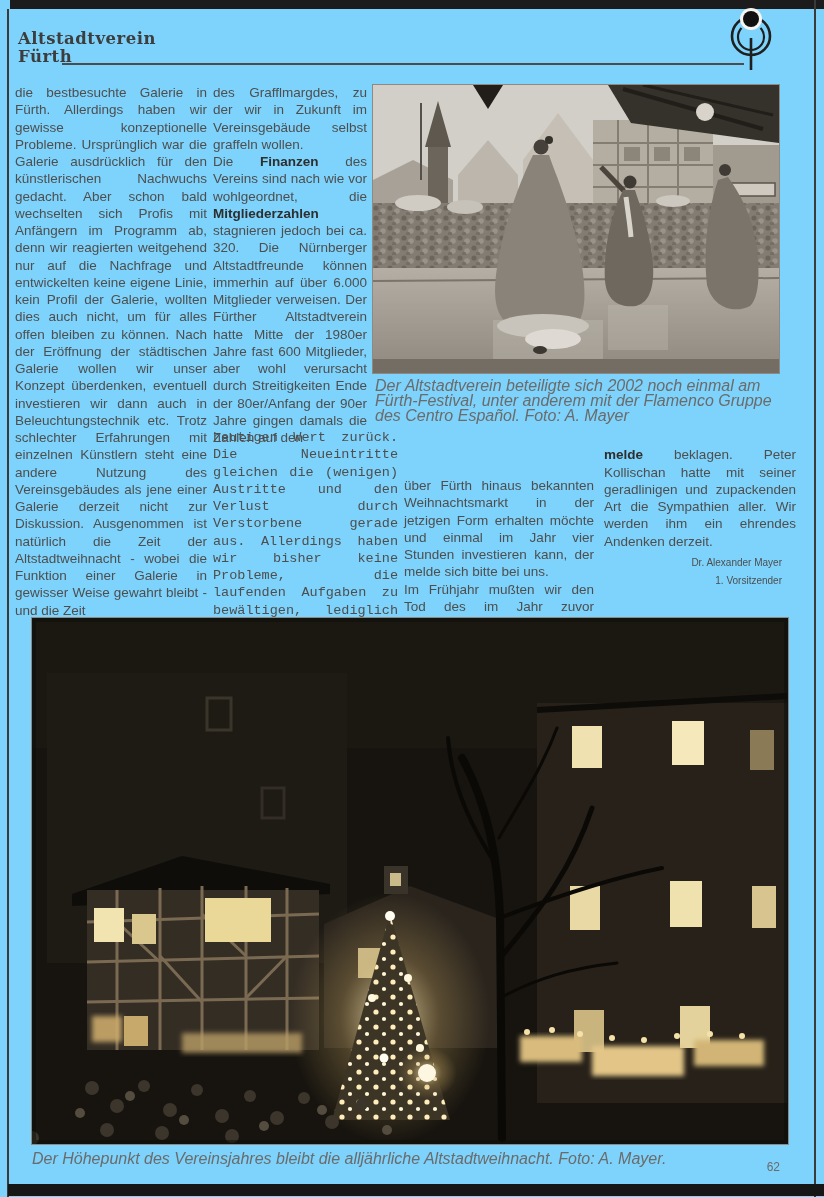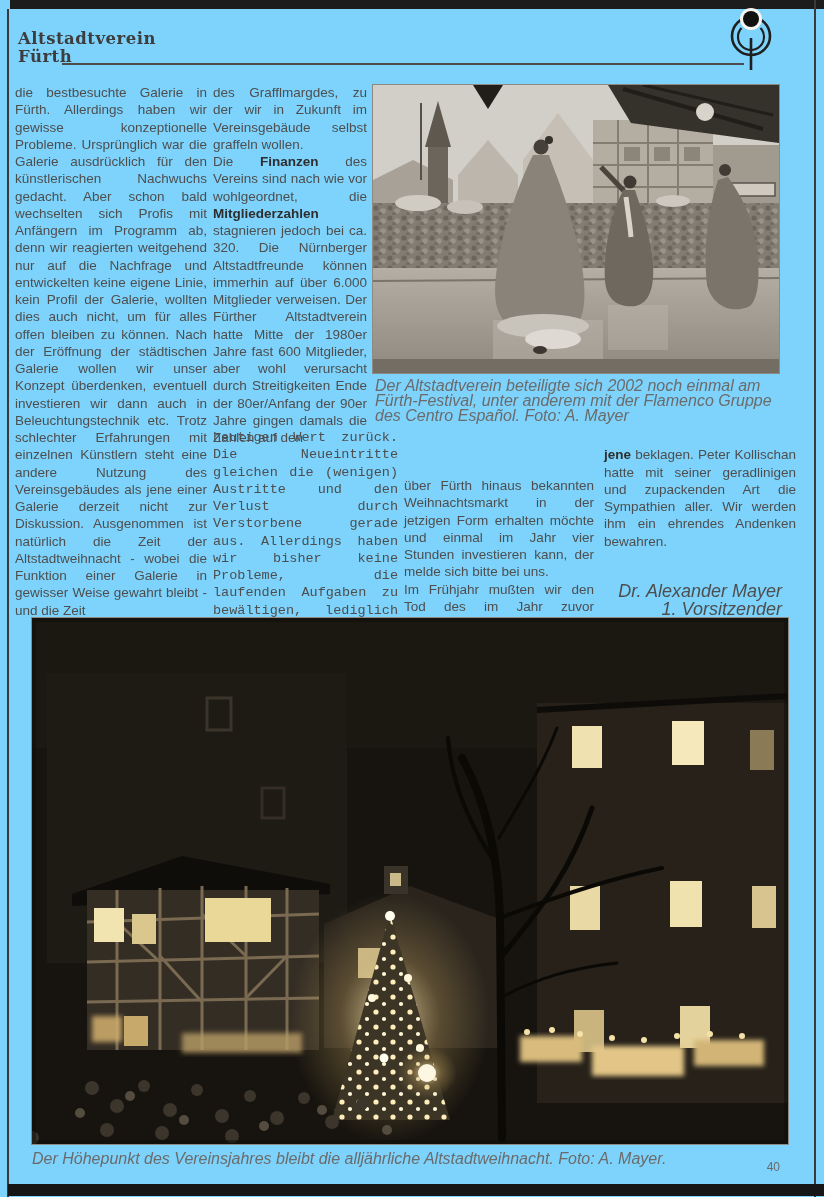--- a/index.html
+++ b/index.html
@@ -13,22 +13,22 @@
   
   .masthead{position:absolute;left:18px;top:30px;color:#3d3d3d;
             font-family:"DejaVu Serif",serif;font-weight:bold;font-size:16.5px;line-height:18px;letter-spacing:.5px;}
   .rule{position:absolute;left:62px;top:63px;width:682px;height:2px;background:#4c4c4c;}
   .logo{position:absolute;left:724px;top:4px;}
   
   .col{position:absolute;text-align:justify;font-size:13.5px;line-height:17.25px;color:#4e4e4e;
        hyphens:auto;white-space:pre-line;}
   .b{font-weight:bold;color:#2e2e2e;}
   .caption{position:absolute;font-style:italic;font-size:16px;line-height:15px;color:#6b6b6b;}
-  .signature{text-align:right;font-style:italic;font-size:18px;line-height:18px;color:#4e4e4e;
-             padding-right:14px;margin-top:32px;white-space:pre-line;}
+  .signature{text-align:right;font-size:10px;line-height:18px;color:#4e4e4e;
+             padding-right:14px;margin-top:4px;white-space:pre-line;}
   .pagenum{position:absolute;left:740px;top:1160px;width:40px;text-align:right;
            font-size:12px;color:#6a6a6a;}
   .photo{position:absolute;outline:1px solid #8d8a85;}
   .photo svg{display:block;}
 </style>
 </head>
 <body>
 
 <div id="page">
 
@@ -55,21 +55,21 @@
 
   <div class="col" style="left:213px;top:84px;width:154px;"><span>des Grafflmargdes, zu der wir in Zukunft im Vereinsgebäude selbst graffeln wollen.
 Die </span><span class="b">Finanzen</span><span> des Vereins sind nach wie vor wohlgeordnet, die </span><span class="b">Mitgliederzahlen</span><span> stagnieren jedoch bei ca. 320. Die Nürnberger Altstadtfreunde können immerhin auf über 6.000 Mitglieder verweisen. Der Fürther Altstadtverein hatte Mitte der 1980er Jahre fast 600 Mitglieder, aber wohl verursacht durch Streitigkeiten Ende der 80er/Anfang der 90er Jahre gingen damals die Zahlen auf den</span></div>
 
   <div class="col" style="left:213px;top:429px;width:185px;font-family:Liberation Mono, monospace;"><span>heutigen Wert zurück. Die Neueintritte gleichen die (wenigen) Austritte und den Verlust durch Verstorbene gerade aus. Allerdings haben wir bisher keine Probleme, die laufenden Aufgaben zu bewältigen, lediglich bei der Altstadtweihnacht gibt es </span><span class="b">Engpässe.</span><span> Wer diesen weit</span></div>
 
   <div class="col" style="left:404px;top:429px;width:190px;margin-top:48px;"><span>über Fürth hinaus bekannten Weihnachtsmarkt in der jetzigen Form erhalten möchte und einmal im Jahr vier Stunden investieren kann, der melde sich bitte bei uns.
 Im Frühjahr mußten wir den Tod des im Jahr zuvor neugewählten Beirates </span><span class="b">Peter Kolli-</span></div>
 
   <div class="col" style="left:604px;top:429px;width:192px;">
-    <span><span class="b">jene</span><span> beklagen. Peter Kollischan hatte mit seiner geradlinigen und zupackenden Art die Sympathien aller. Wir werden ihm ein ehrendes Andenken bewahren.</span></span>
+    <span><span class="b">melde</span><span> beklagen. Peter Kollischan hatte mit seiner geradlinigen und zupackenden Art die Sympathien aller. Wir werden ihm ein ehrendes Andenken derzeit.</span></span>
     <div class="signature">Dr. Alexander Mayer
 1. Vorsitzender</div>
   </div>
 
   <div class="photo" style="left:373px;top:85px;width:406px;height:288px;">
     <svg width="406" height="288" viewBox="0 0 406 288" preserveAspectRatio="none">
       <defs>
         <pattern id="heads" width="14" height="10" patternUnits="userSpaceOnUse">
           <rect width="14" height="10" fill="#837c72"></rect>
           <circle cx="3" cy="3" r="2.6" fill="#6b655c"></circle>
@@ -274,15 +274,15 @@
 
       <ellipse cx="395" cy="455" rx="30" ry="26" fill="url(#glow)"></ellipse>
       <circle cx="395" cy="455" r="9" fill="#fdf6e0"></circle>
 
       <rect width="756" height="526" fill="none" stroke="#0d0b08" stroke-width="8" opacity="0.5"></rect>
     </svg>
   </div>
 
   <div class="caption" style="left:32px;top:1151px;width:700px;">Der Höhepunkt des Vereinsjahres bleibt die alljährliche Altstadtweihnacht. Foto: A. Mayer.</div>
 
-  <div class="pagenum">40</div>
+  <div class="pagenum">62</div>
 
 </div>
 
 </body></html>

